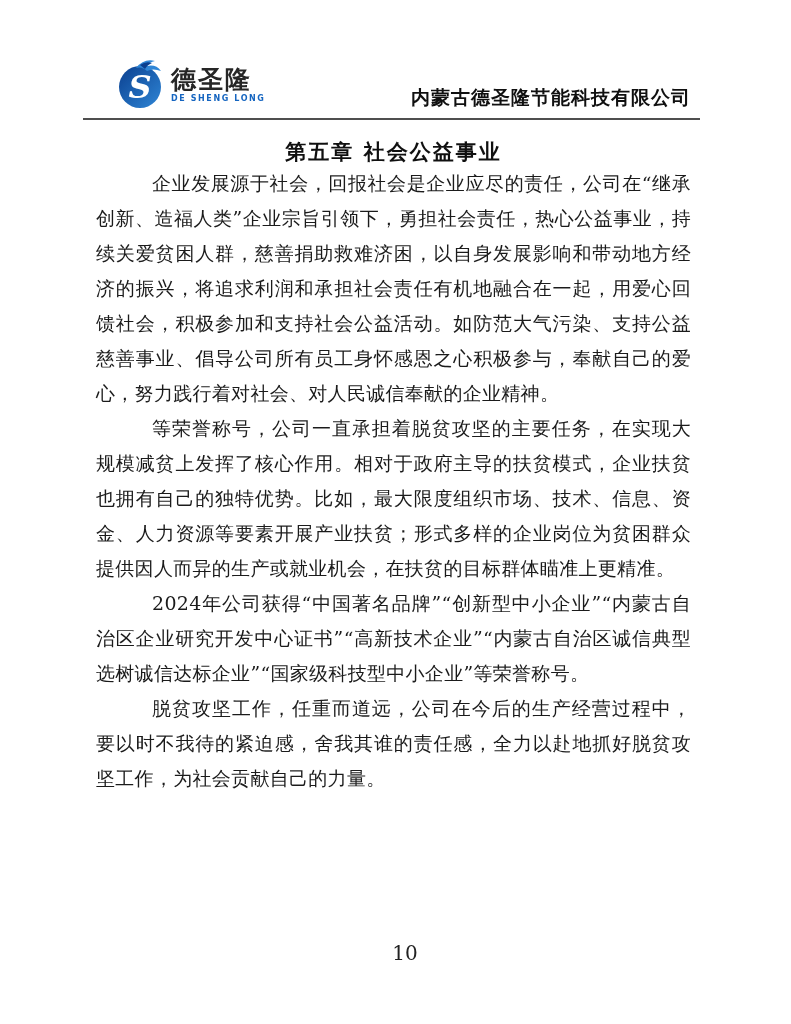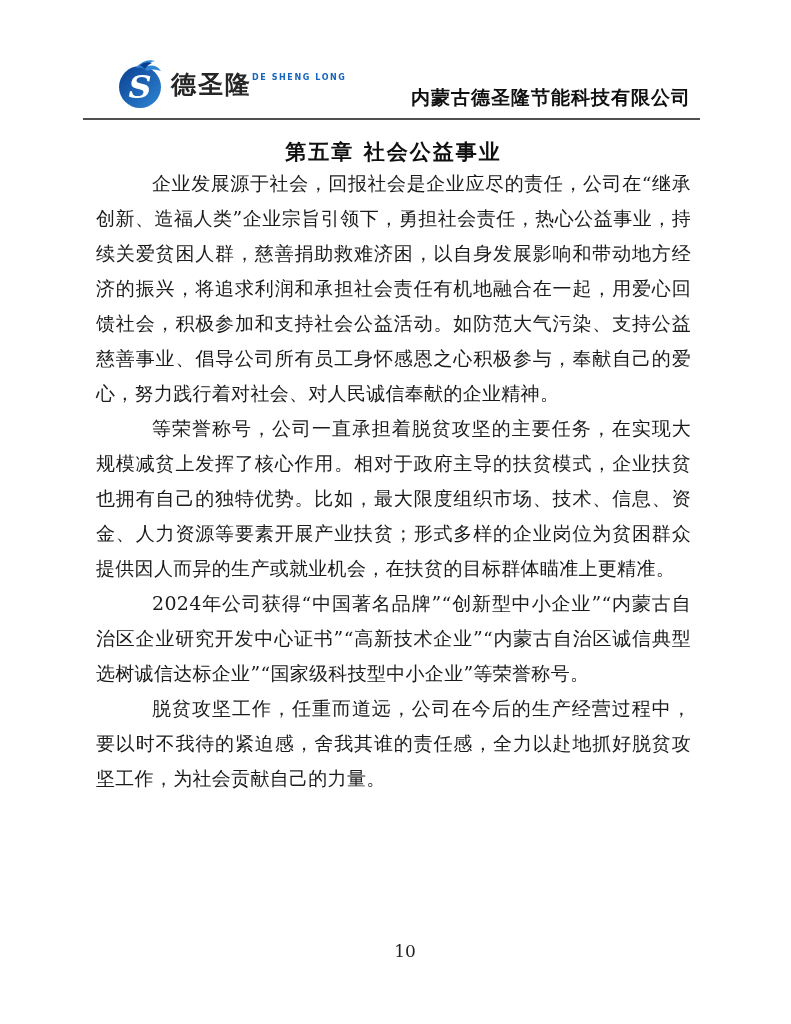--- a/index.html
+++ b/index.html
@@ -13,21 +13,21 @@
     color:#1b1b1b;
   }
   .content {
     position:absolute; left:96px; top:0; width:595px;
   }
   .header {
     display:flex; justify-content:space-between; align-items:flex-end;
     padding-top:40px; padding-bottom:5px;
   }
   .logo-block { display:flex; align-items:center; gap:5px; margin-left:20px; }
-  .logo-text { display:flex; flex-direction:row; justify-content:center; }
+  .logo-text { display:flex; flex-direction:column; justify-content:center; }
   .brand-cn {
     font-size:25px; font-weight:bold; color:#262626;
     letter-spacing:2px; line-height:26px;
     font-family:"DejaVu Sans","Liberation Sans",sans-serif;
   }
   .brand-en {
     font-size:8px; font-weight:bold; color:#1565c0;
     letter-spacing:1.6px; line-height:9px; margin-top:1px;
     font-family:"DejaVu Sans","Liberation Sans",sans-serif;
   }
@@ -51,21 +51,21 @@
   .body-text p {
     font-size:19px; line-height:35px;
     text-indent:56px;
     text-align:justify;
     letter-spacing:0.3px;
     color:#1b1b1b;
   }
   .page-number {
     position:absolute; left:0; right:0; top:941px;
     text-align:center;
-    font-size:17px; color:#222222;padding-left:19px;
+    font-size:20px; color:#222222;padding-left:19px;
   }
 </style>
 </head>
 <body>
 
 <div class="page">
   <div class="content">
 
     <div class="header">
       <div class="logo-block">

